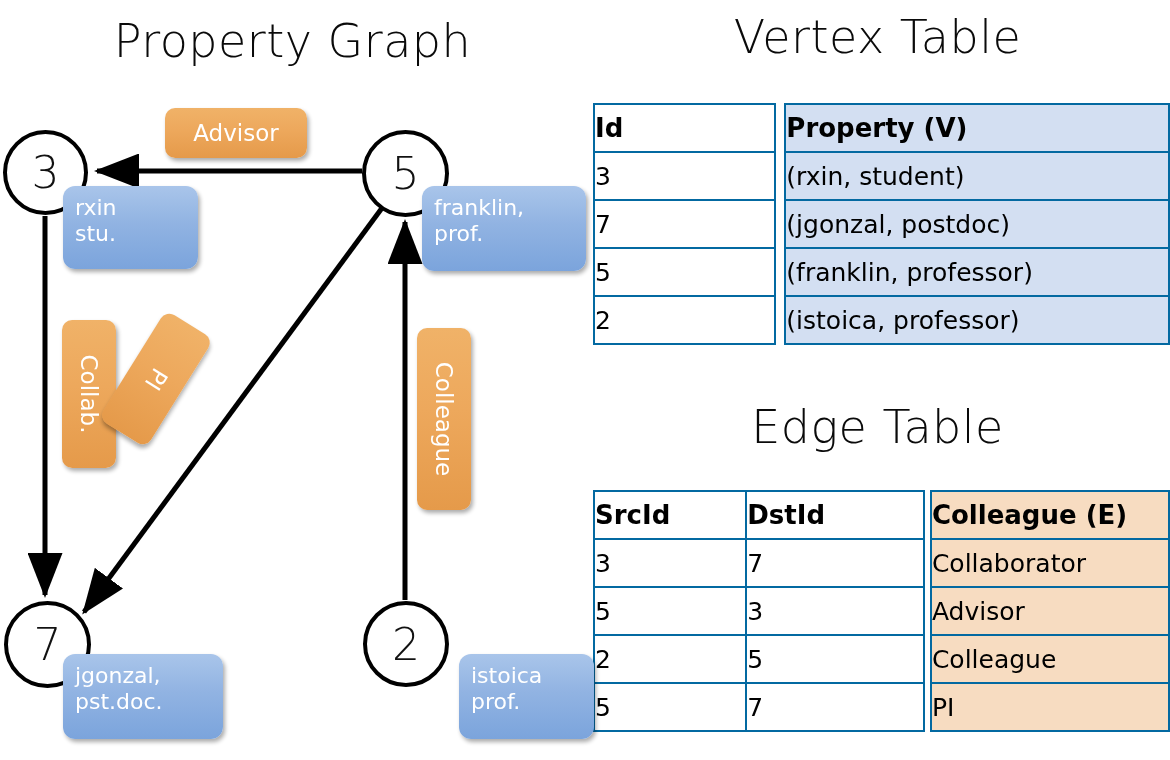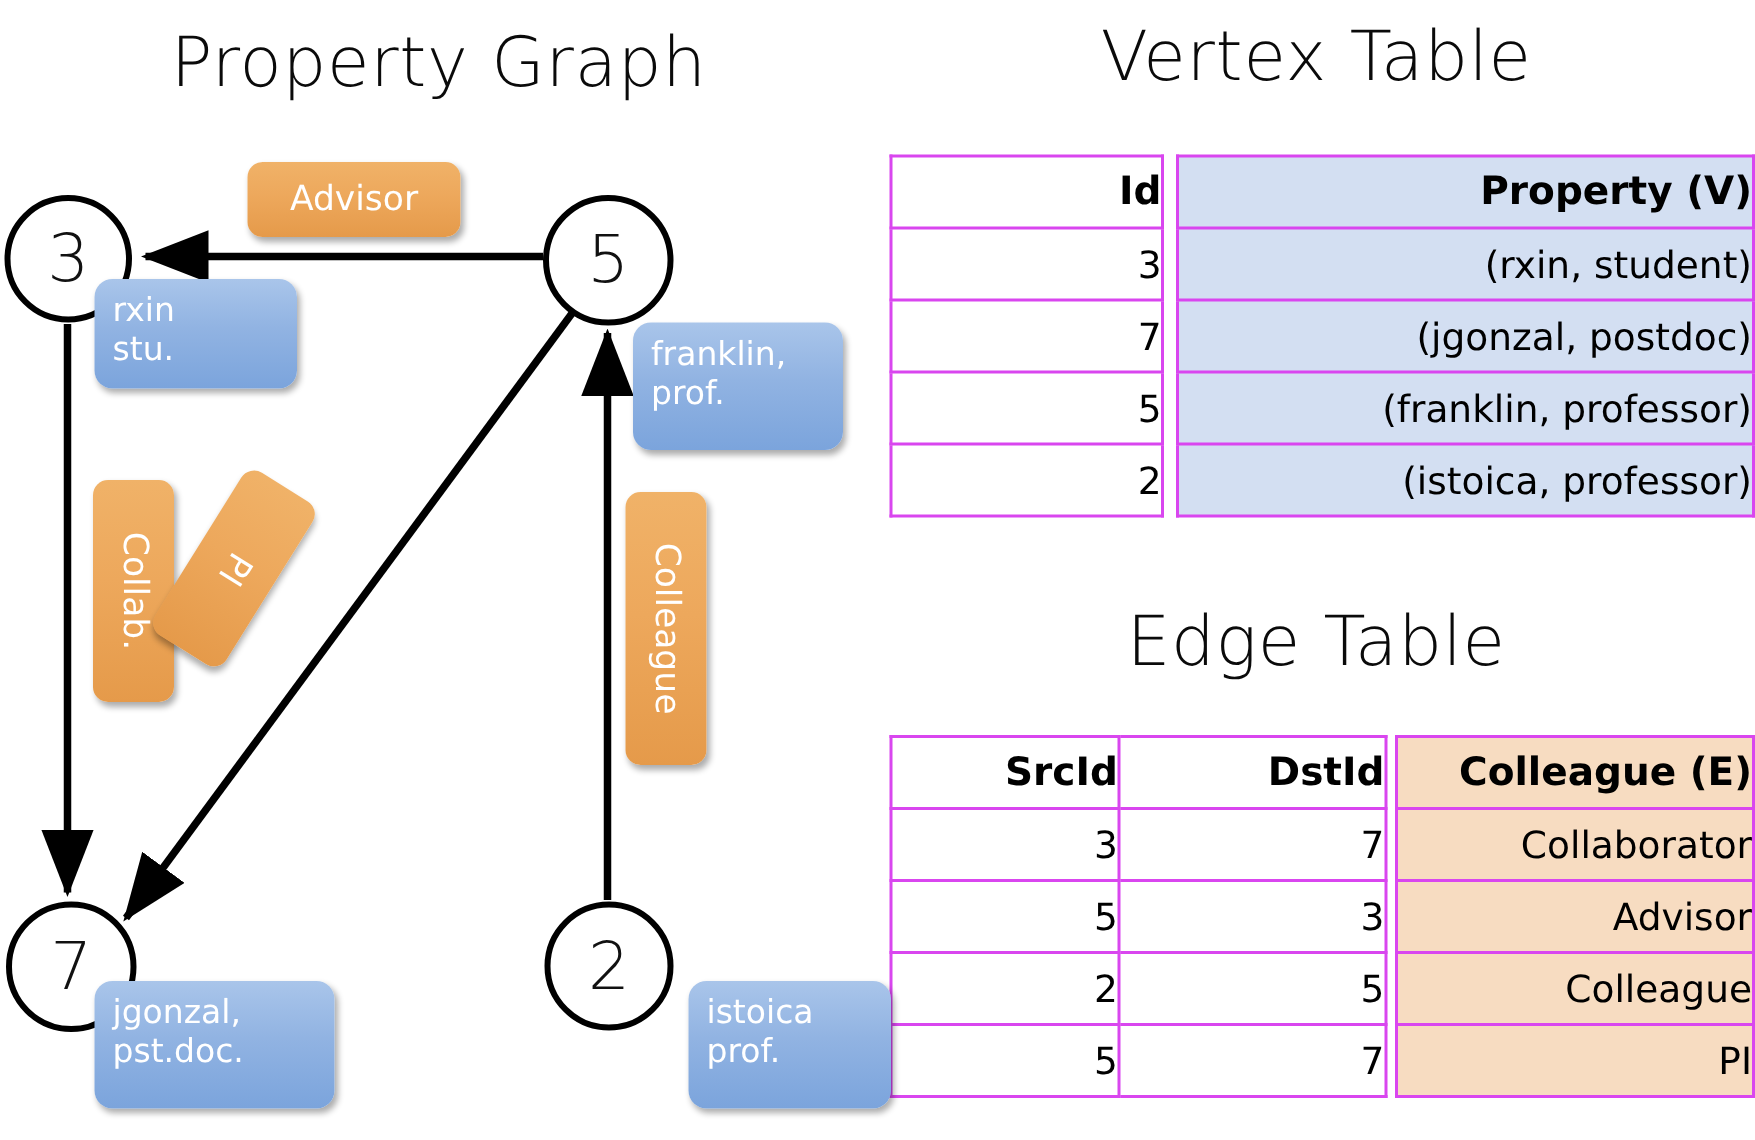--- a/index.html
+++ b/index.html
@@ -97,22 +97,22 @@
   #label-colleague { left: 417px; top: 328px; width: 54px; height: 182px; }
 
   
   .tbl-wrap { position: absolute; display: flex; }
   .tbl {
     border-collapse: collapse;
     table-layout: fixed;
     font-family: "DejaVu Sans", sans-serif;
   }
   .tbl td, .tbl th {
-    border: 2px solid #d946ef;
-    text-align: right;
+    border: 2px solid #0369a1;
+    text-align: left;
     font-weight: 400;
     font-size: 25px;
     padding: 0;
     height: 46px;
     white-space: nowrap;
     background: #ffffff;
   }
   .tbl th { font-weight: 700; font-size: 26px; }
   .tbl.shaded-blue td, .tbl.shaded-blue th { background: #d3dff2; }
   .tbl.shaded-orange td, .tbl.shaded-orange th { background: #f7dcc1; }
@@ -159,25 +159,25 @@
   <div class="vnode" style="left:362px; top:130px; width:87px; height:87px;">
     <span>5</span>
   </div>
   <div class="vnode" style="left:4px; top:601px; width:87px; height:87px;">
     <span>7</span>
   </div>
   <div class="vnode" style="left:363px; top:601px; width:86px; height:86px;">
     <span>2</span>
   </div>
 
-  <div class="prop-box" style="left:63px; top:186px; width:135px; height:73px;">
+  <div class="prop-box" style="left:63px; top:186px; width:135px; height:83px;">
     <span>rxin</span>
     <span>stu.</span>
   </div>
-  <div class="prop-box" style="left:422px; top:186px; width:140px; height:85px;margin-top:29px;">
+  <div class="prop-box" style="left:422px; top:186px; width:164px; height:85px;">
     <span>franklin,</span>
     <span>prof.</span>
   </div>
   <div class="prop-box" style="left:63px; top:654px; width:160px; height:85px;">
     <span>jgonzal,</span>
     <span>pst.doc.</span>
   </div>
   <div class="prop-box" style="left:423px; top:654px; width:135px; height:85px;margin-left:36px;">
     <span>istoica</span>
     <span>prof.</span>

